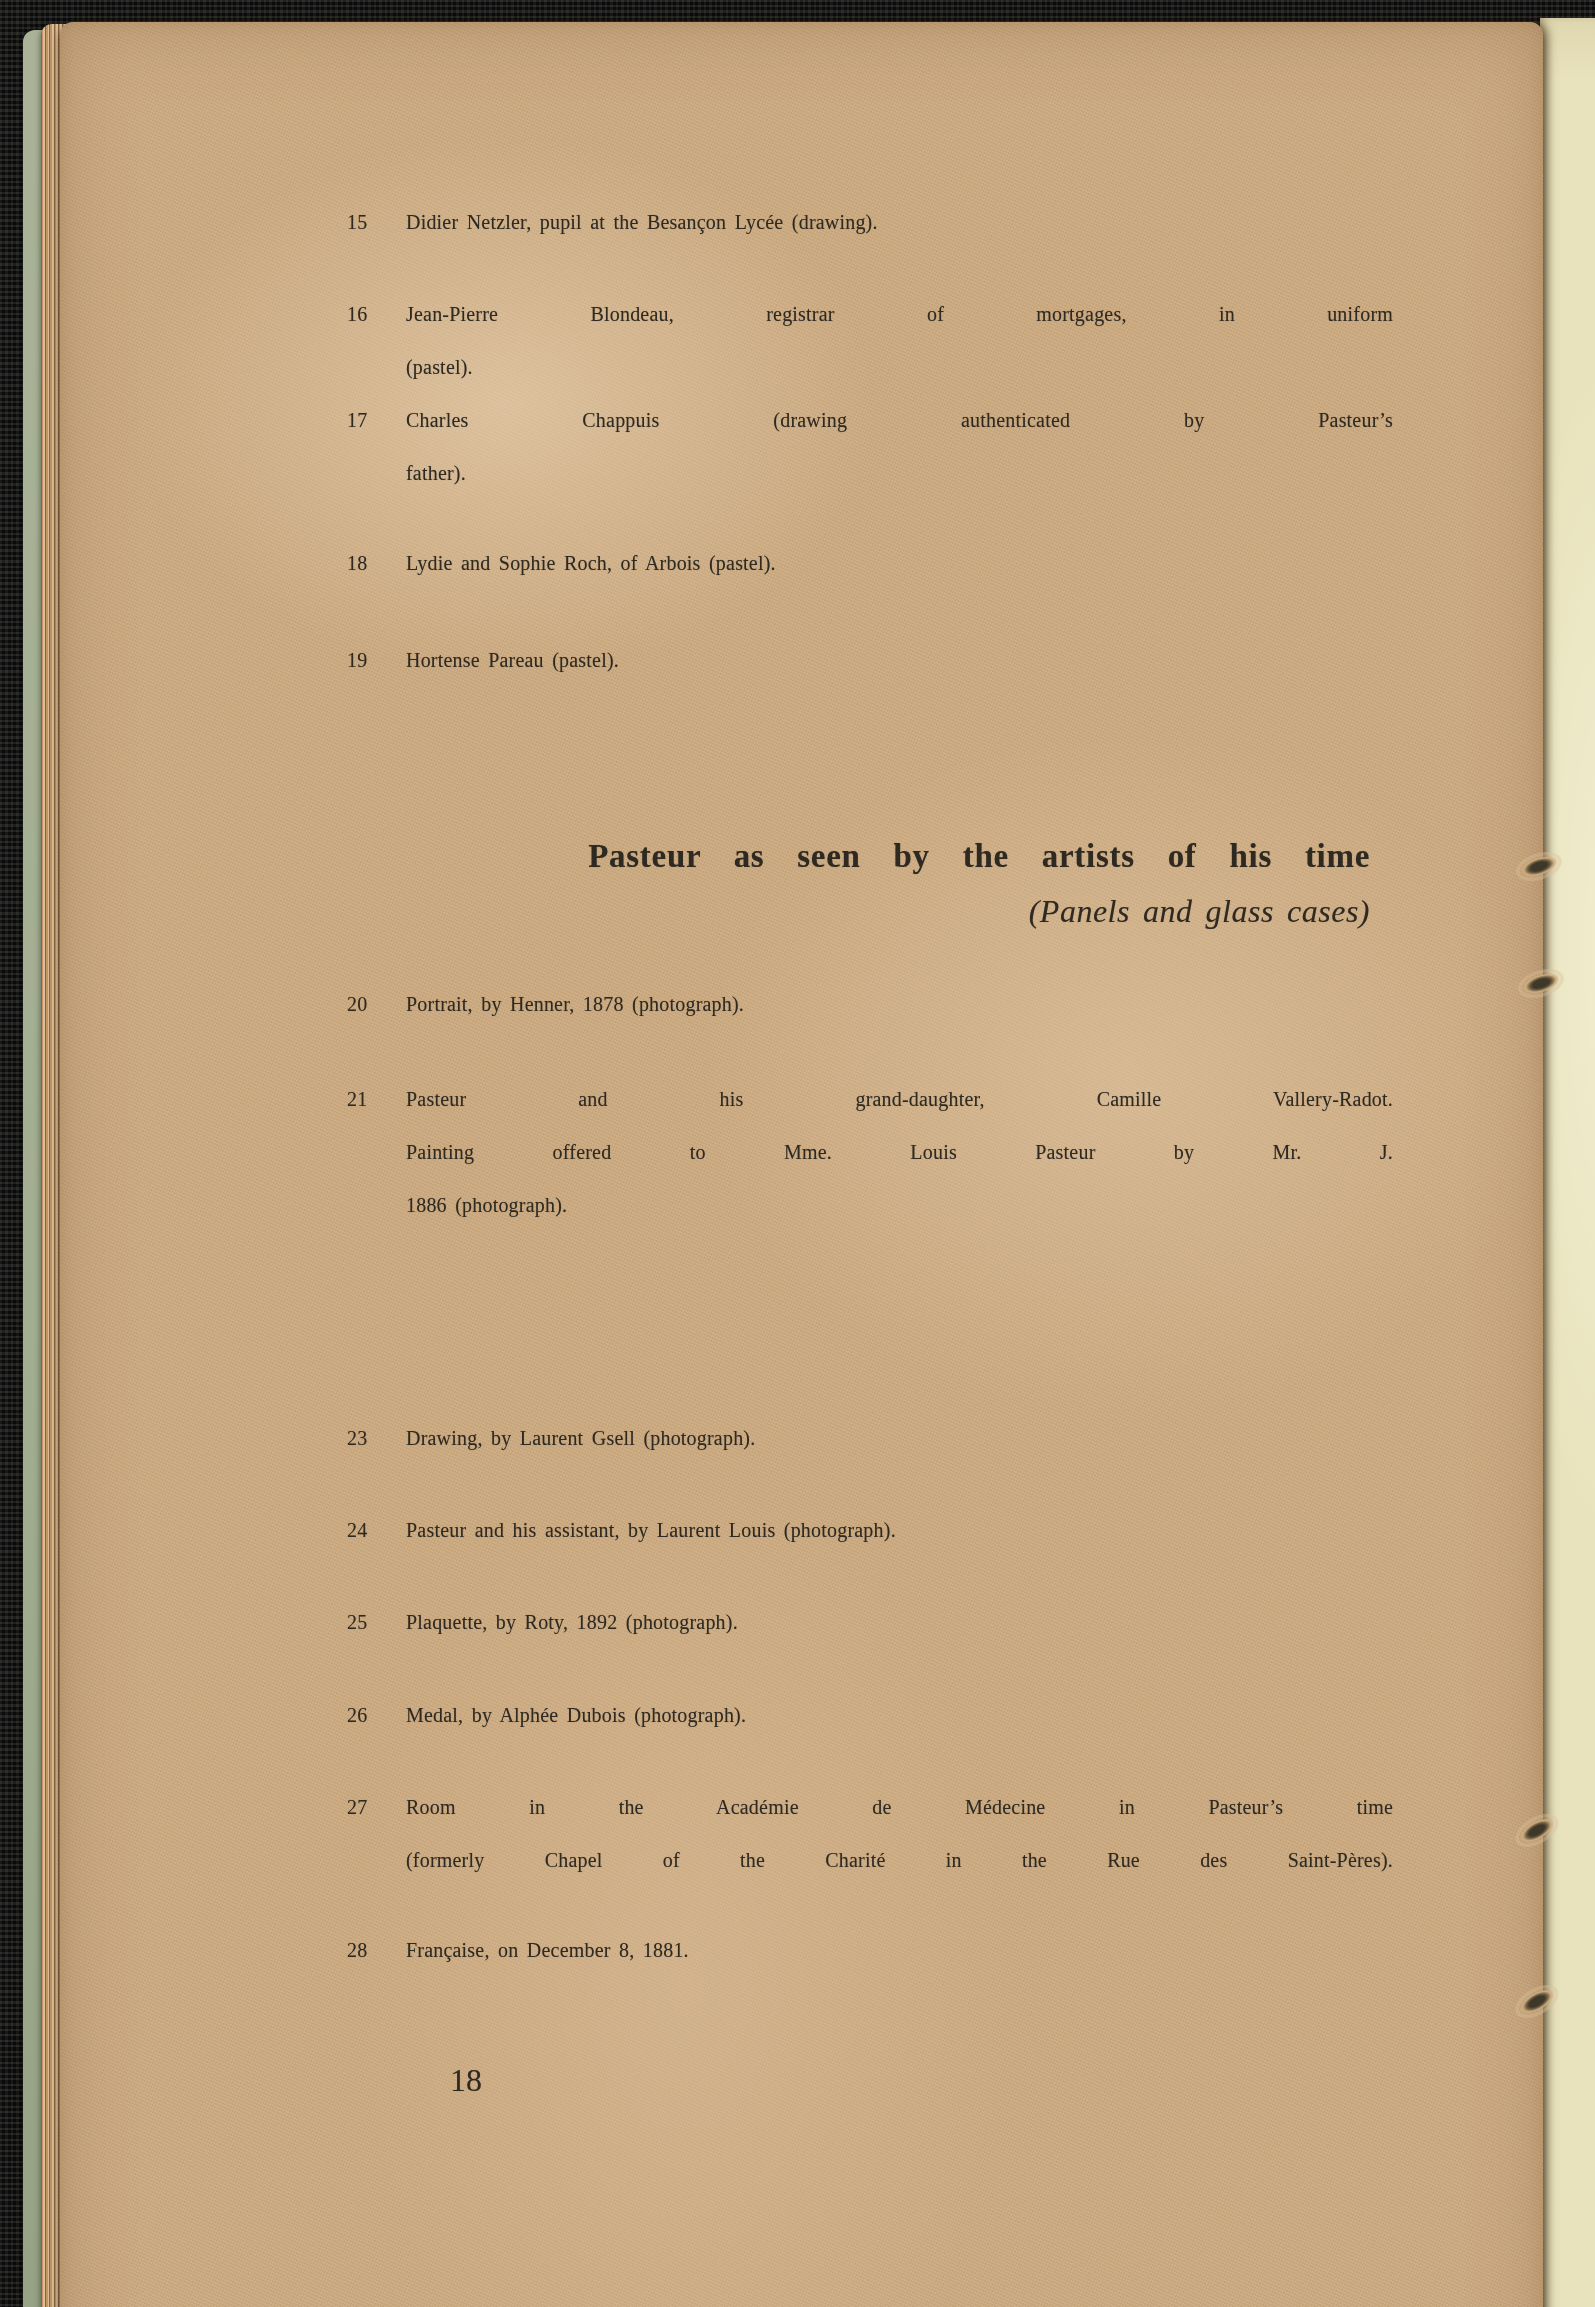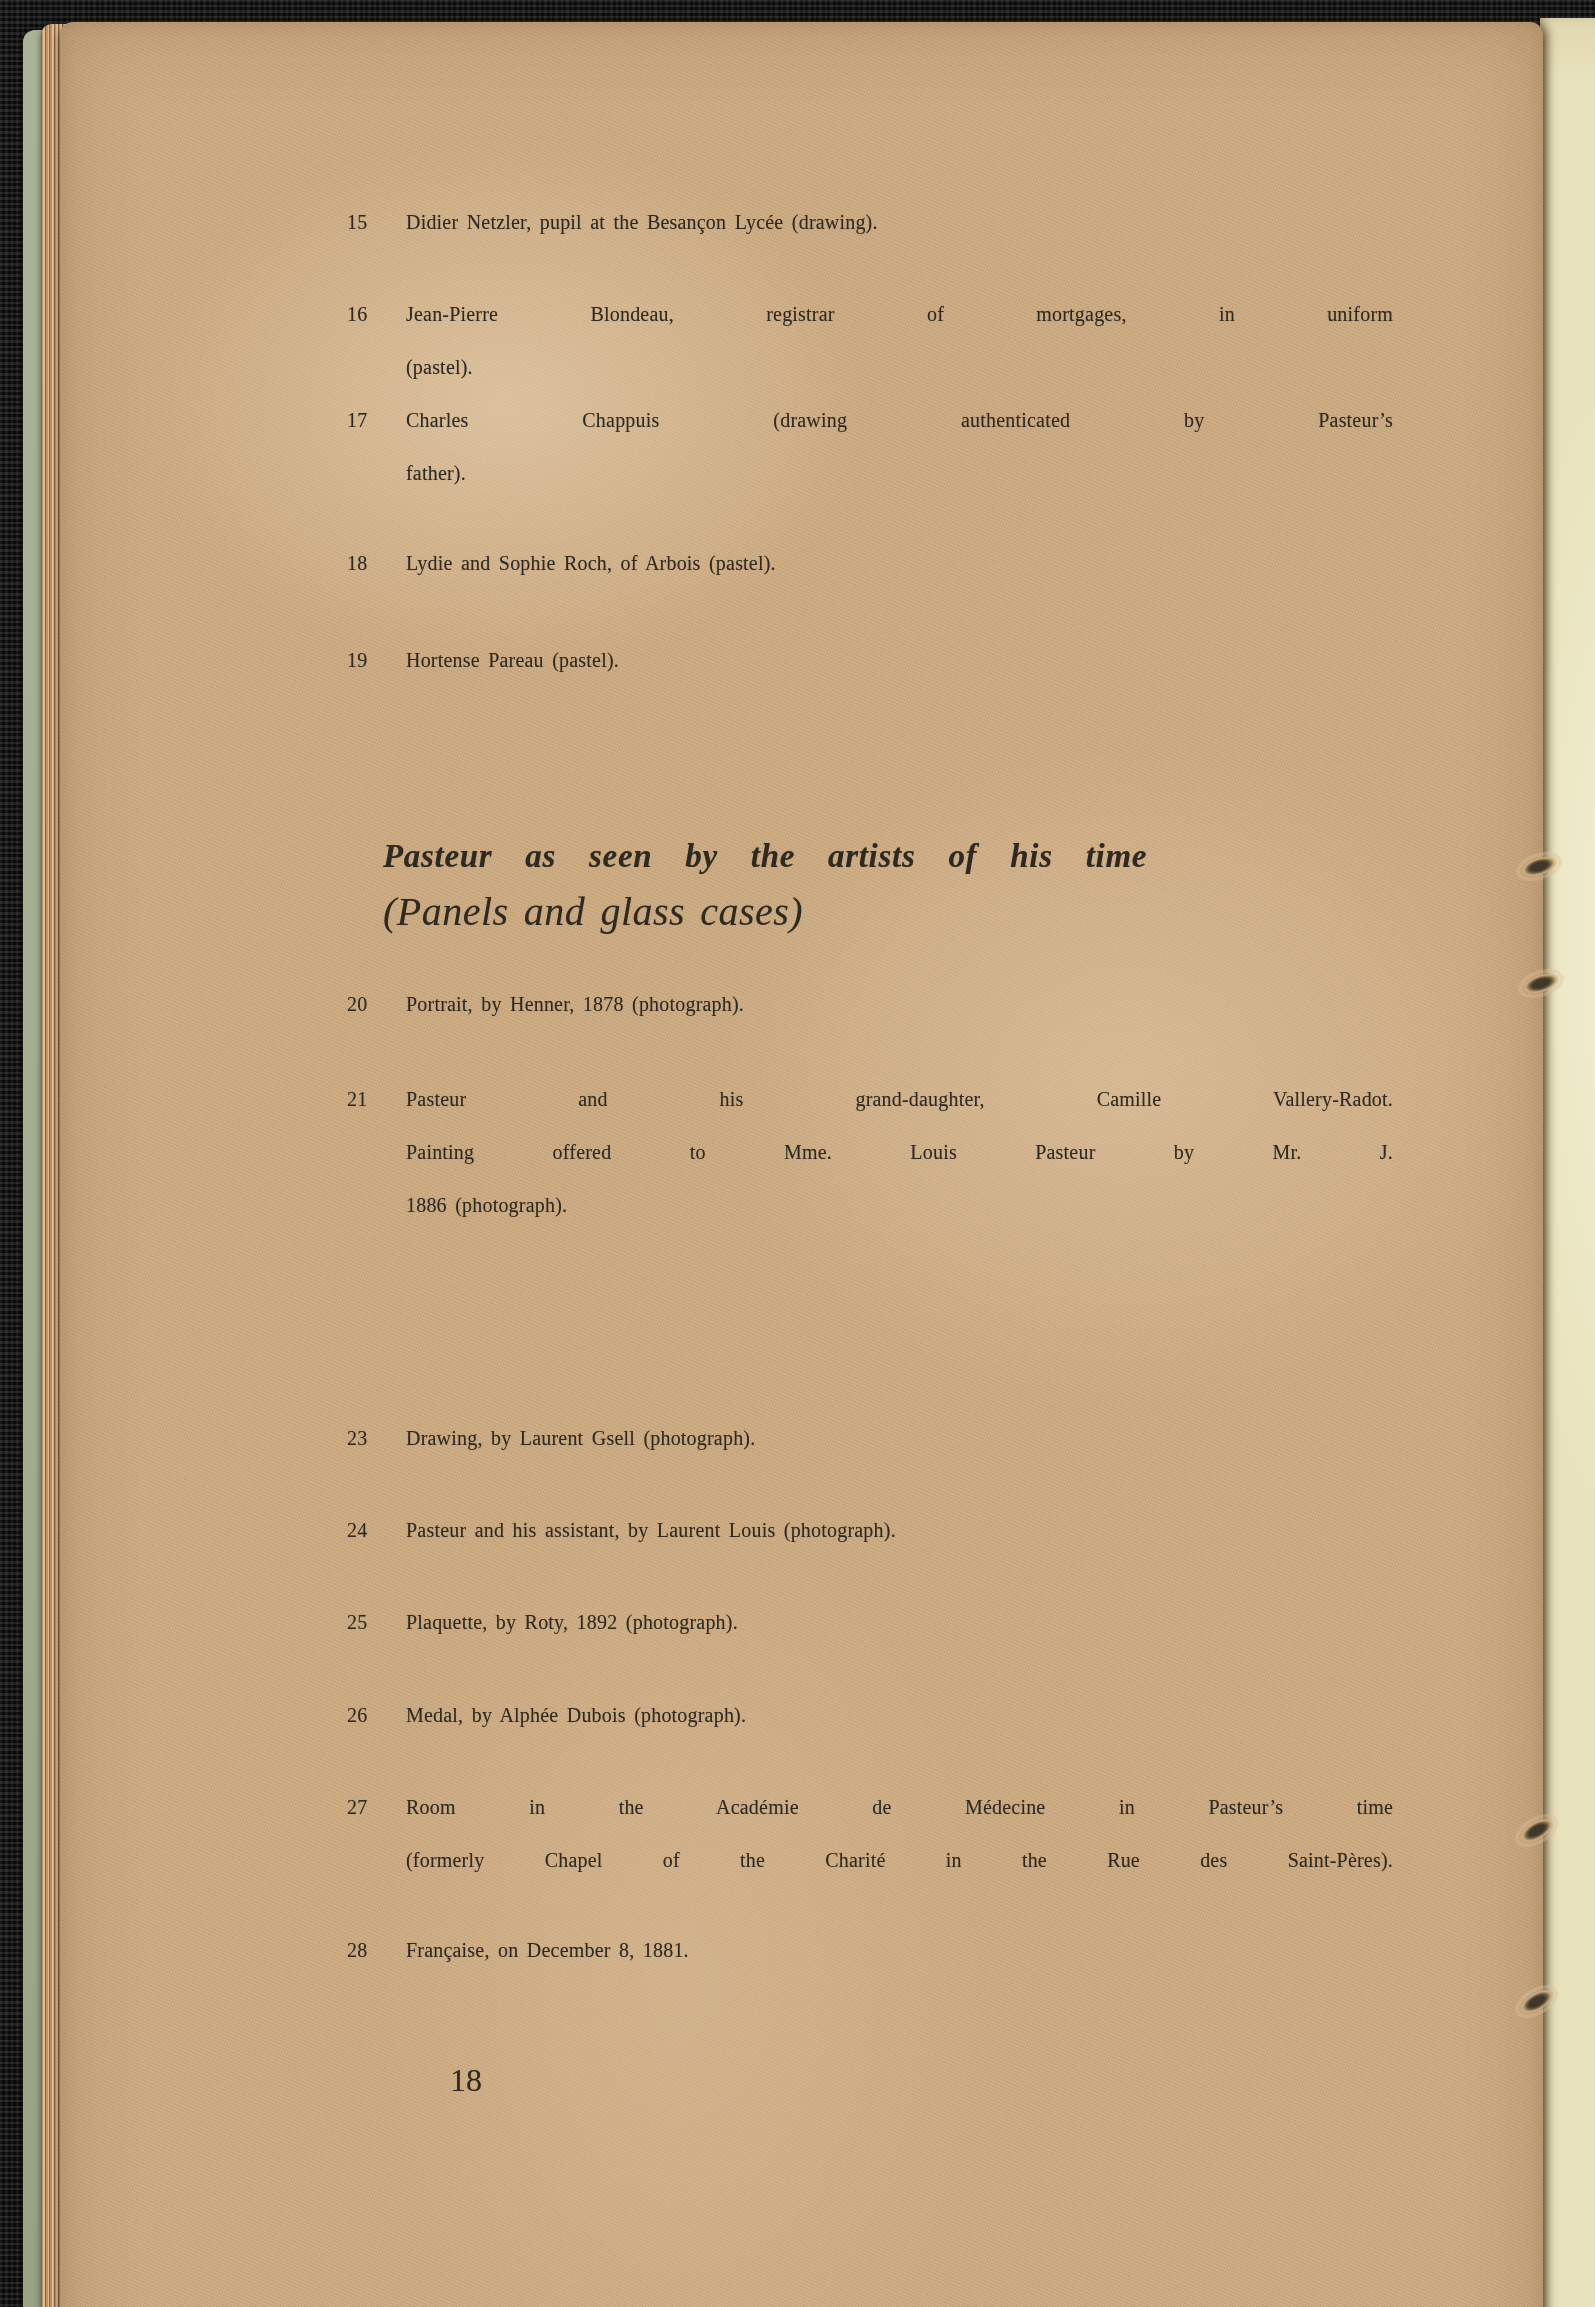--- a/index.html
+++ b/index.html
@@ -95,36 +95,35 @@
   .item .line { display: block; }
   .item .line.j {
     text-align: justify;
     text-align-last: justify;
   }
 
   .section-heading {
     position: absolute;
     left: 323px; top: 786px;
     width: 987px;
-    text-align: left;
+    text-align: right;
     font-size: 33px;
     font-weight: bold;
     line-height: 53px;
     letter-spacing: 0.7px;
     word-spacing: 24px;
     text-shadow: 0 0 0.9px rgba(46,42,34,0.35);
-    font-style: italic;
   }
   .section-subtitle {
     position: absolute;
     left: 323px; top: 863px;
     width: 987px;
-    text-align: left;
+    text-align: right;
     font-style: italic;
-    font-size: 40px;
+    font-size: 32px;
     line-height: 53px;
     letter-spacing: 0.5px;
     word-spacing: 4.6px;
     text-shadow: 0 0 0.9px rgba(46,42,34,0.30);
   }
 
   .page-number {
     position: absolute;
     left: 390px; top: 2032px;
     font-size: 32px;

